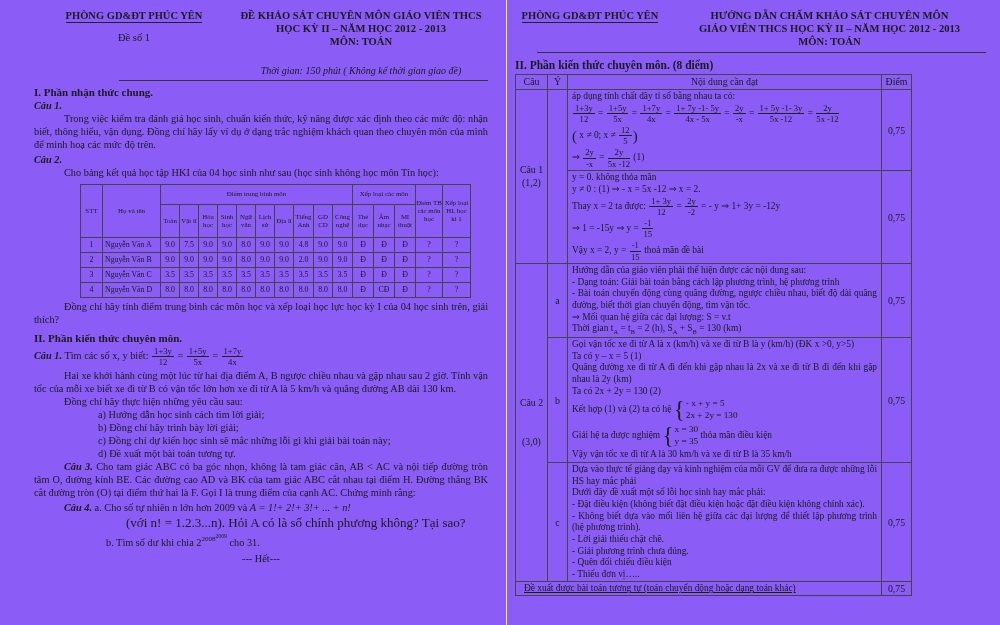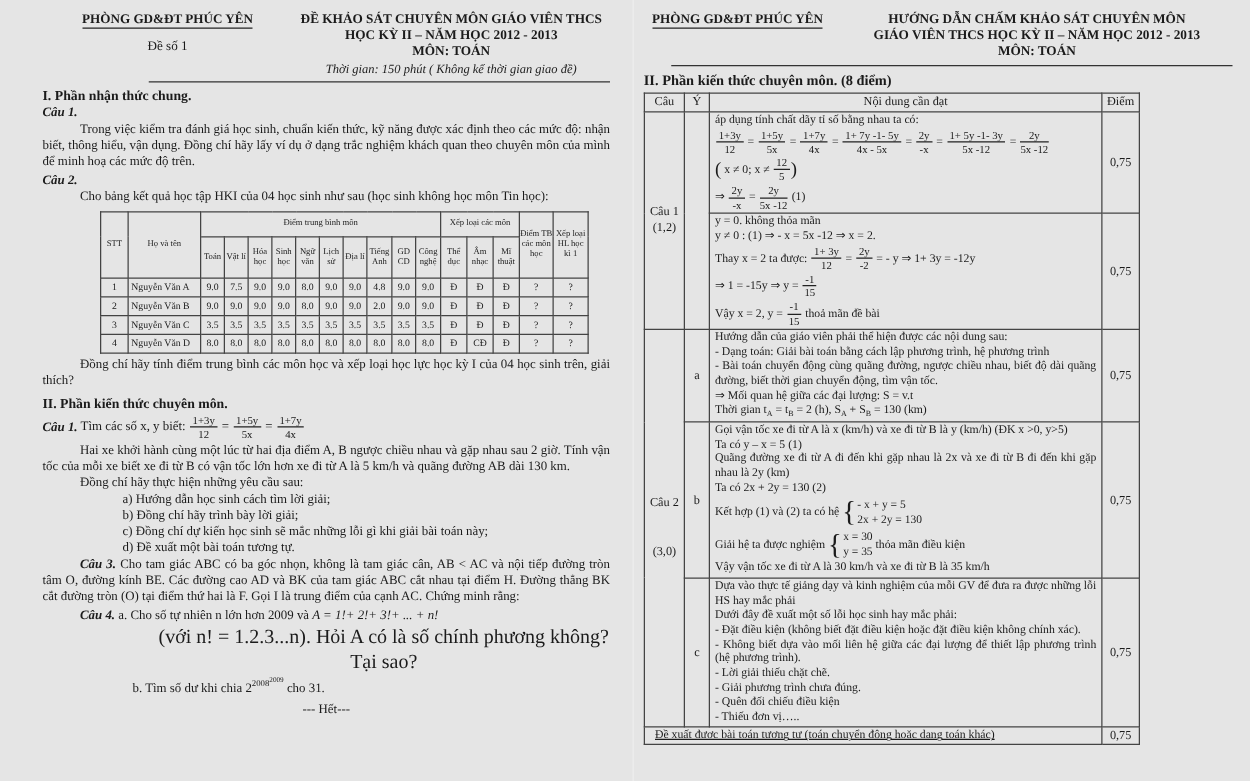--- a/index.html
+++ b/index.html
@@ -1,40 +1,40 @@
 <!DOCTYPE html>
 <html><head>
 <meta charset="utf-8">
 <style>
   html,body{margin:0;padding:0;background:#fff;}
-  .canvas{position:relative;width:1000px;height:625px;background:#e5e5e5;overflow:hidden;
+  .canvas{position:relative;width:1000px;height:625px;background:#8b5cf6;overflow:hidden;
           font-family:"Liberation Serif",serif;color:#1b1b1b;}
   .page{position:absolute;top:0;}
   .page.left{left:22px;width:466px;padding-left:12px;box-sizing:border-box;}
   .page.right{left:506px;width:488px;padding-left:8px;box-sizing:border-box;border-left:1px solid #eee;height:625px;}
 
   
   .hdr{display:flex;margin-top:10px;}
   .hdr .col1{width:200px;text-align:center;font-weight:bold;font-size:10.5px;}
   .hdr .col1 .org{display:inline-block;border-bottom:1px solid #222;padding-bottom:1px;}
   .deso{margin-top:9px;font-weight:normal;font-size:10.5px;}
   .hdr .col2{flex:1;text-align:center;font-weight:bold;font-size:10.6px;line-height:1.22;}
-  .time{font-weight:normal;font-style:italic;font-size:10px;margin-top:1px;}
+  .time{font-weight:normal;font-style:italic;font-size:10px;margin-top:16px;}
   .hrule{border-bottom:1.2px solid #333;margin-top:3px;}
   .hrule.l{margin-left:85px;margin-bottom:5px;}
   .hrule.r{margin-left:22px;margin-right:8px;margin-bottom:6px;}
   .rhdr .col1{width:150px;}
 
   .sec{font-weight:bold;font-size:11px;margin:5px 0 2px;}
   .cql{font-weight:bold;font-style:italic;}
   p{margin:0;text-align:justify;font-size:10.3px;line-height:1.26;}
   .ind{text-indent:30px;}
   .mline{font-size:10.3px;margin:2px 0;}
   .lst{margin-left:64px;font-size:10.3px;line-height:1.26;}
-  .c4a2{margin-left:92px;font-size:16px;line-height:1.26;text-align:center;}
+  .c4a2{margin-left:92px;font-size:13px;line-height:1.26;}
   .c4b{margin-left:72px;font-size:10.3px;line-height:1.3;margin-top:2px;}
   .het{text-align:center;font-size:10.3px;margin-top:4px;}
 
   
   .ltab{border-collapse:collapse;margin:4px 0 2px 46px;table-layout:fixed;}
   .ltab th,.ltab td{border:1px solid #444;font-weight:normal;text-align:center;
                     padding:0;font-size:7px;line-height:1.18;overflow:hidden;}
   .ltab th{font-size:6.9px;}
   .ltab .grp{height:20px;}
   .ltab .subr th{height:32px;}

